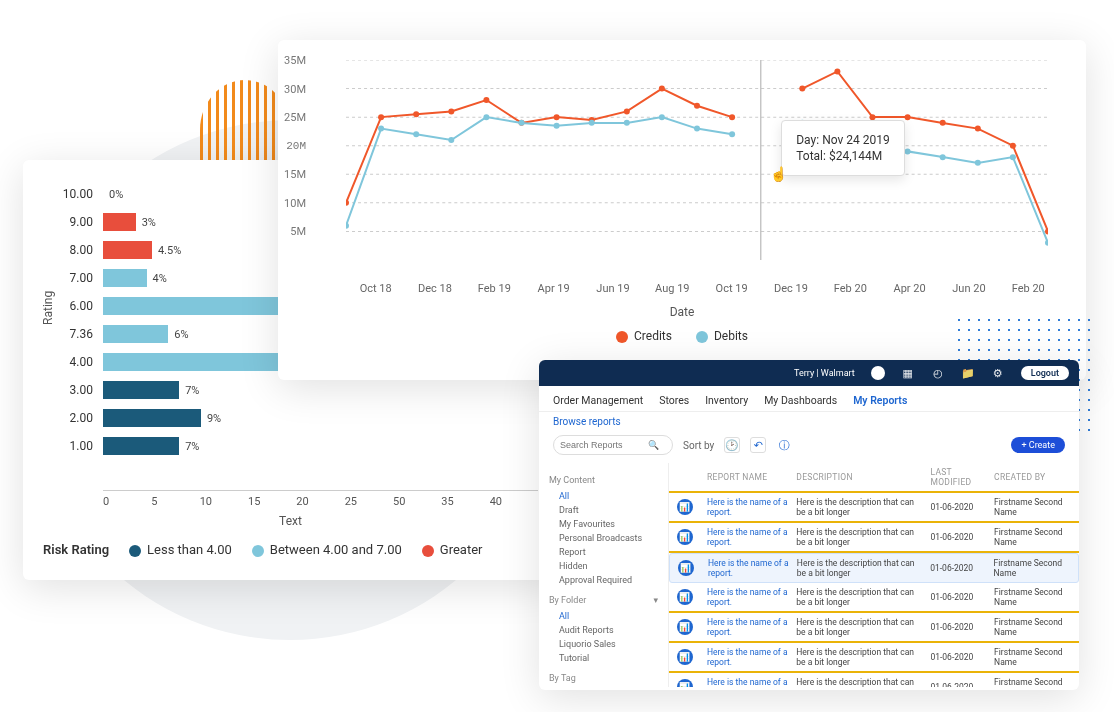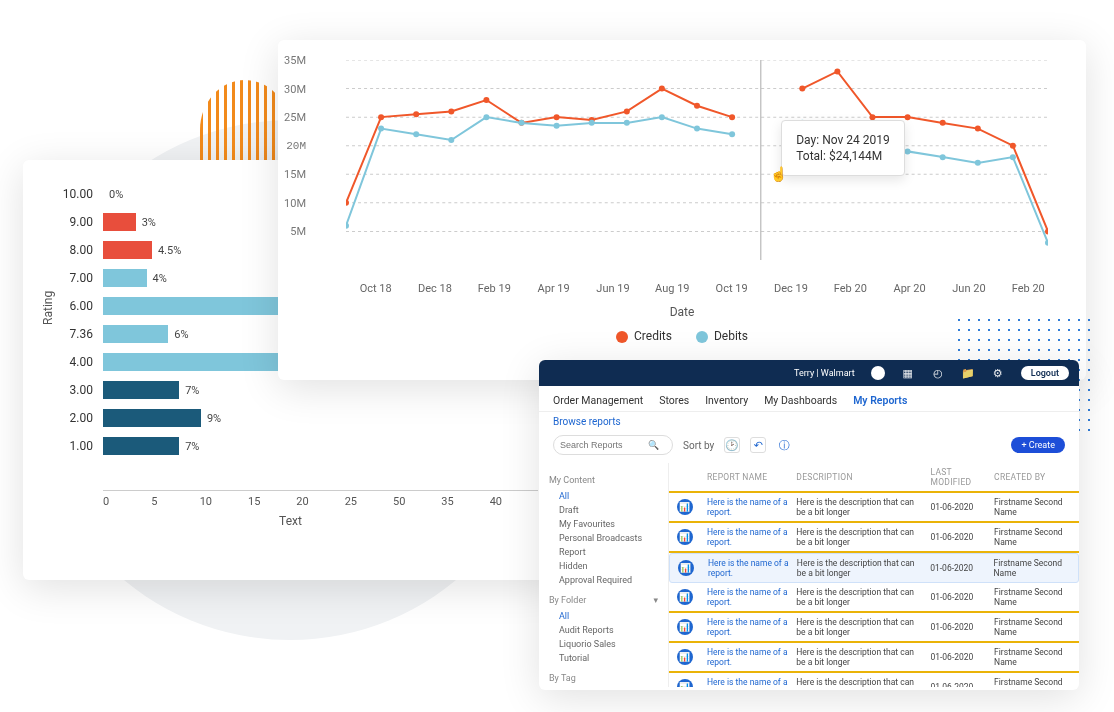--- a/index.html
+++ b/index.html
@@ -313,20 +313,26 @@
       <span>5</span>
       <span>10</span>
       <span>15</span>
       <span>20</span>
       <span>25</span>
       <span>50</span>
       <span>35</span>
       <span>40</span>
     </div>
   <div class="x-title">Text</div>
+  <div class="bar-legend">
+    <span class="title">Risk Rating</span>
+    <span><span class="swatch color-low"></span><span>Less than 4.00</span></span>
+    <span><span class="swatch color-mid"></span><span>Between 4.00 and 7.00</span></span>
+    <span><span class="swatch color-high"></span><span>Greater</span></span>
+  </div>
 </div>
 
 <div class="card line-card">
   <div class="line-plot">
     <div class="y-ticks" id="line-y-ticks">
         <div style="top: 85.7143%; margin-left: 17px;">5M</div>
         <div style="top: 71.4286%;">10M</div>
         <div style="top: 57.1429%;">15M</div>
         <div style="top: 42.8571%; font-family: Liberation Mono, monospace;">20M</div>
         <div style="top: 28.5714%;">25M</div>

